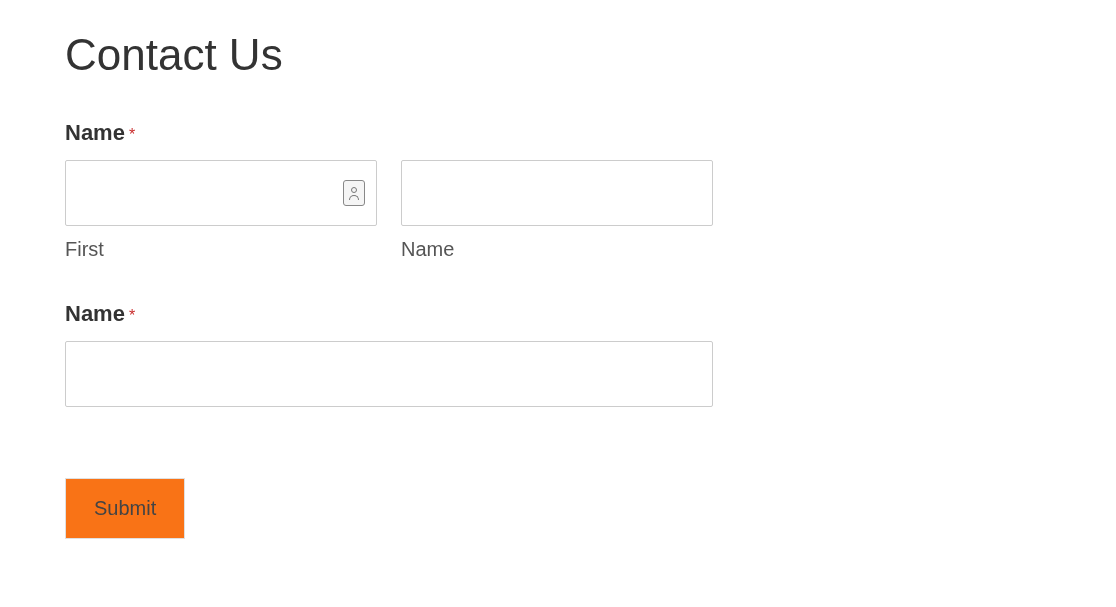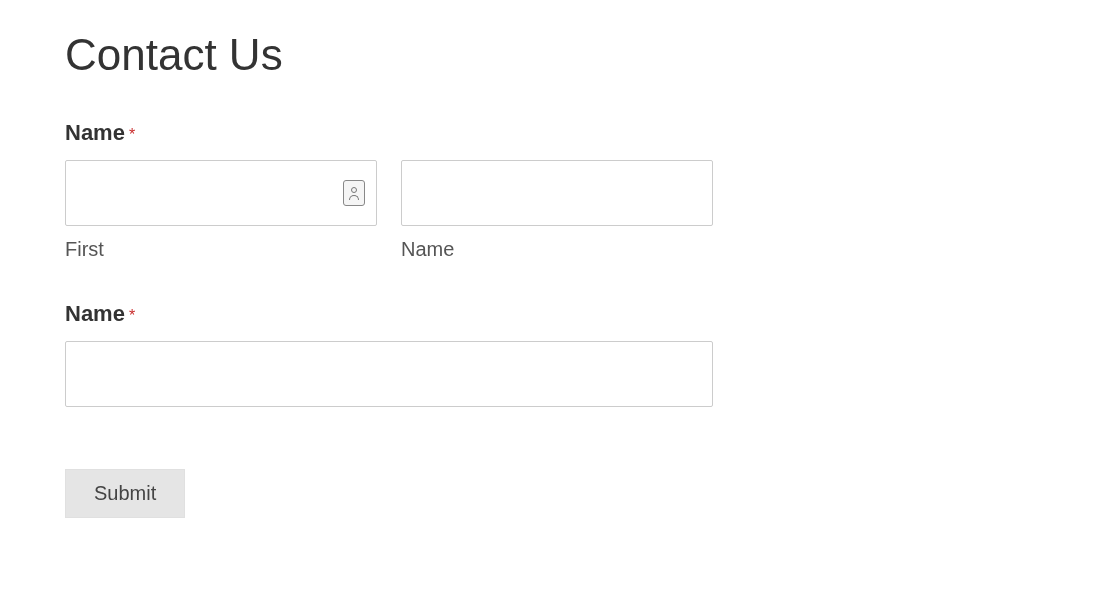--- a/index.html
+++ b/index.html
@@ -96,28 +96,28 @@
       border-radius: 50%;
     }
     .autofill-icon .body {
       width: 10px;
       height: 5px;
       border: 1.2px solid #777;
       border-bottom: none;
       border-radius: 6px 6px 0 0;
     }
     .submit-button {
-      background: #e5e5e5;
+      background: #f97316;
       border: 1px solid #e0e0e0;
       color: #444444;
       font-size: 20px;
-      padding: 12px 28px;
+      padding: 18px 28px;
       cursor: pointer;
       font-family: inherit;
-      margin-top: 22px;
+      margin-top: 31px;
     }
   </style>
 </head>
 <body>
 
 <h1 class="page-title">Contact Us</h1>
 
 <form>
 
   <div class="form-group">

